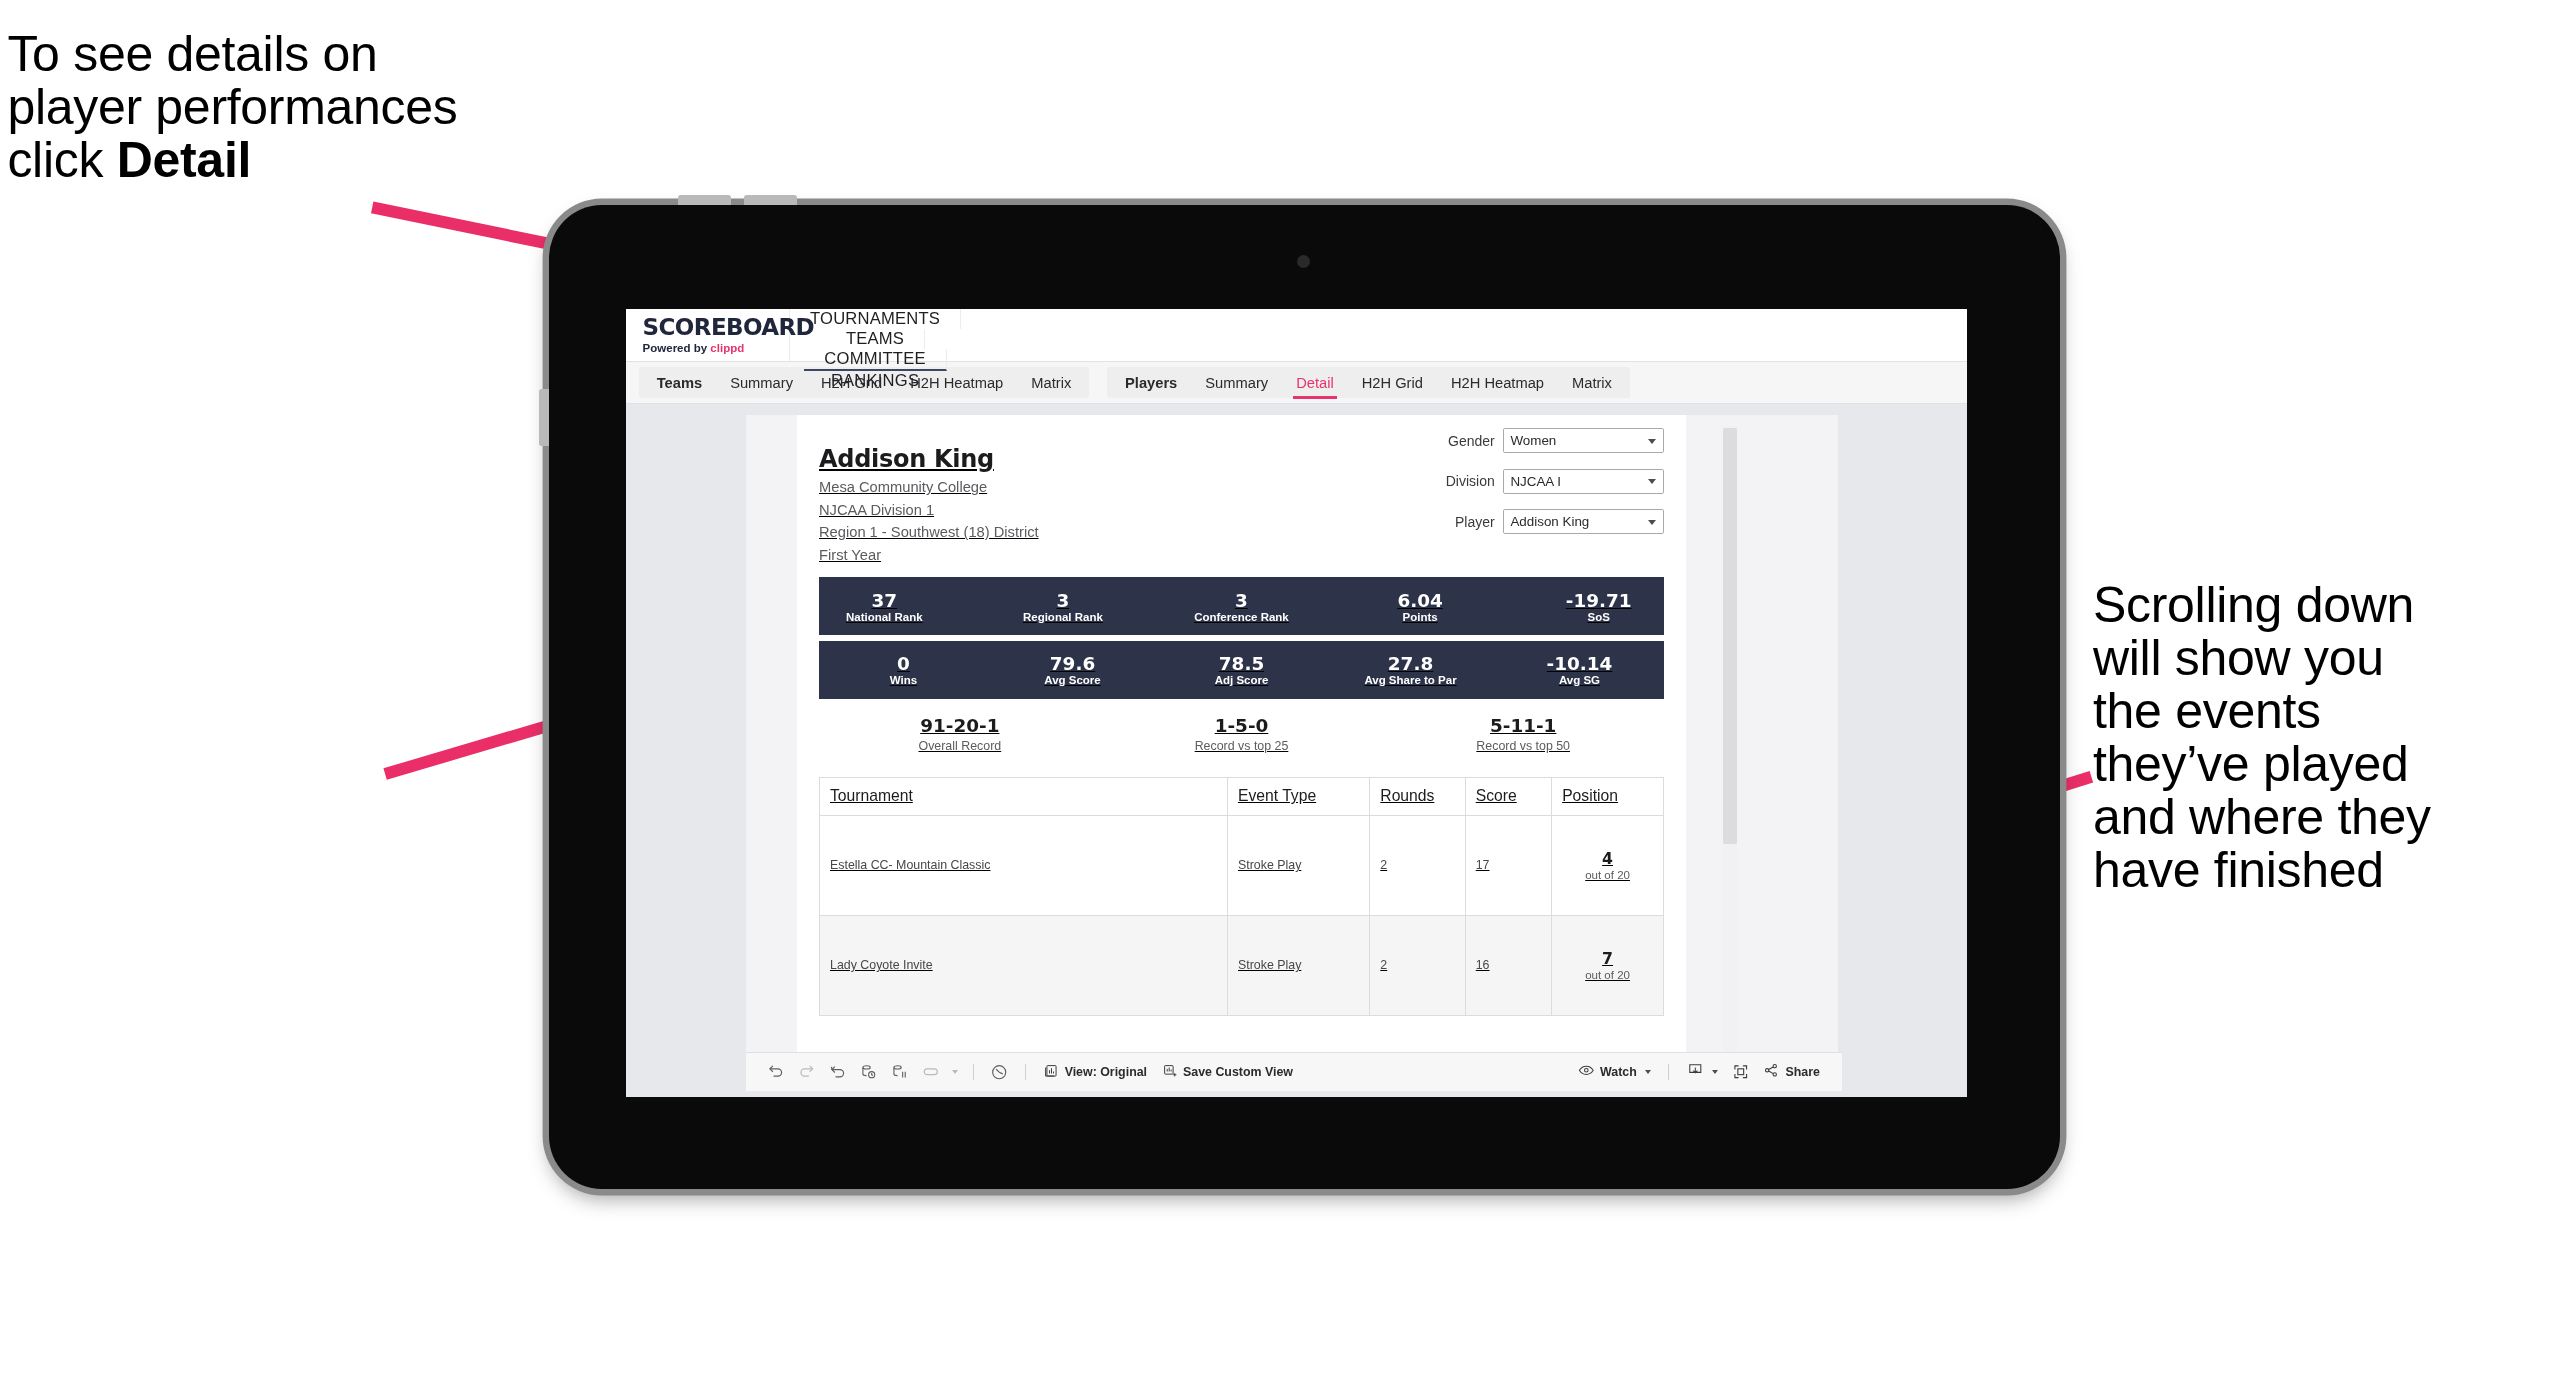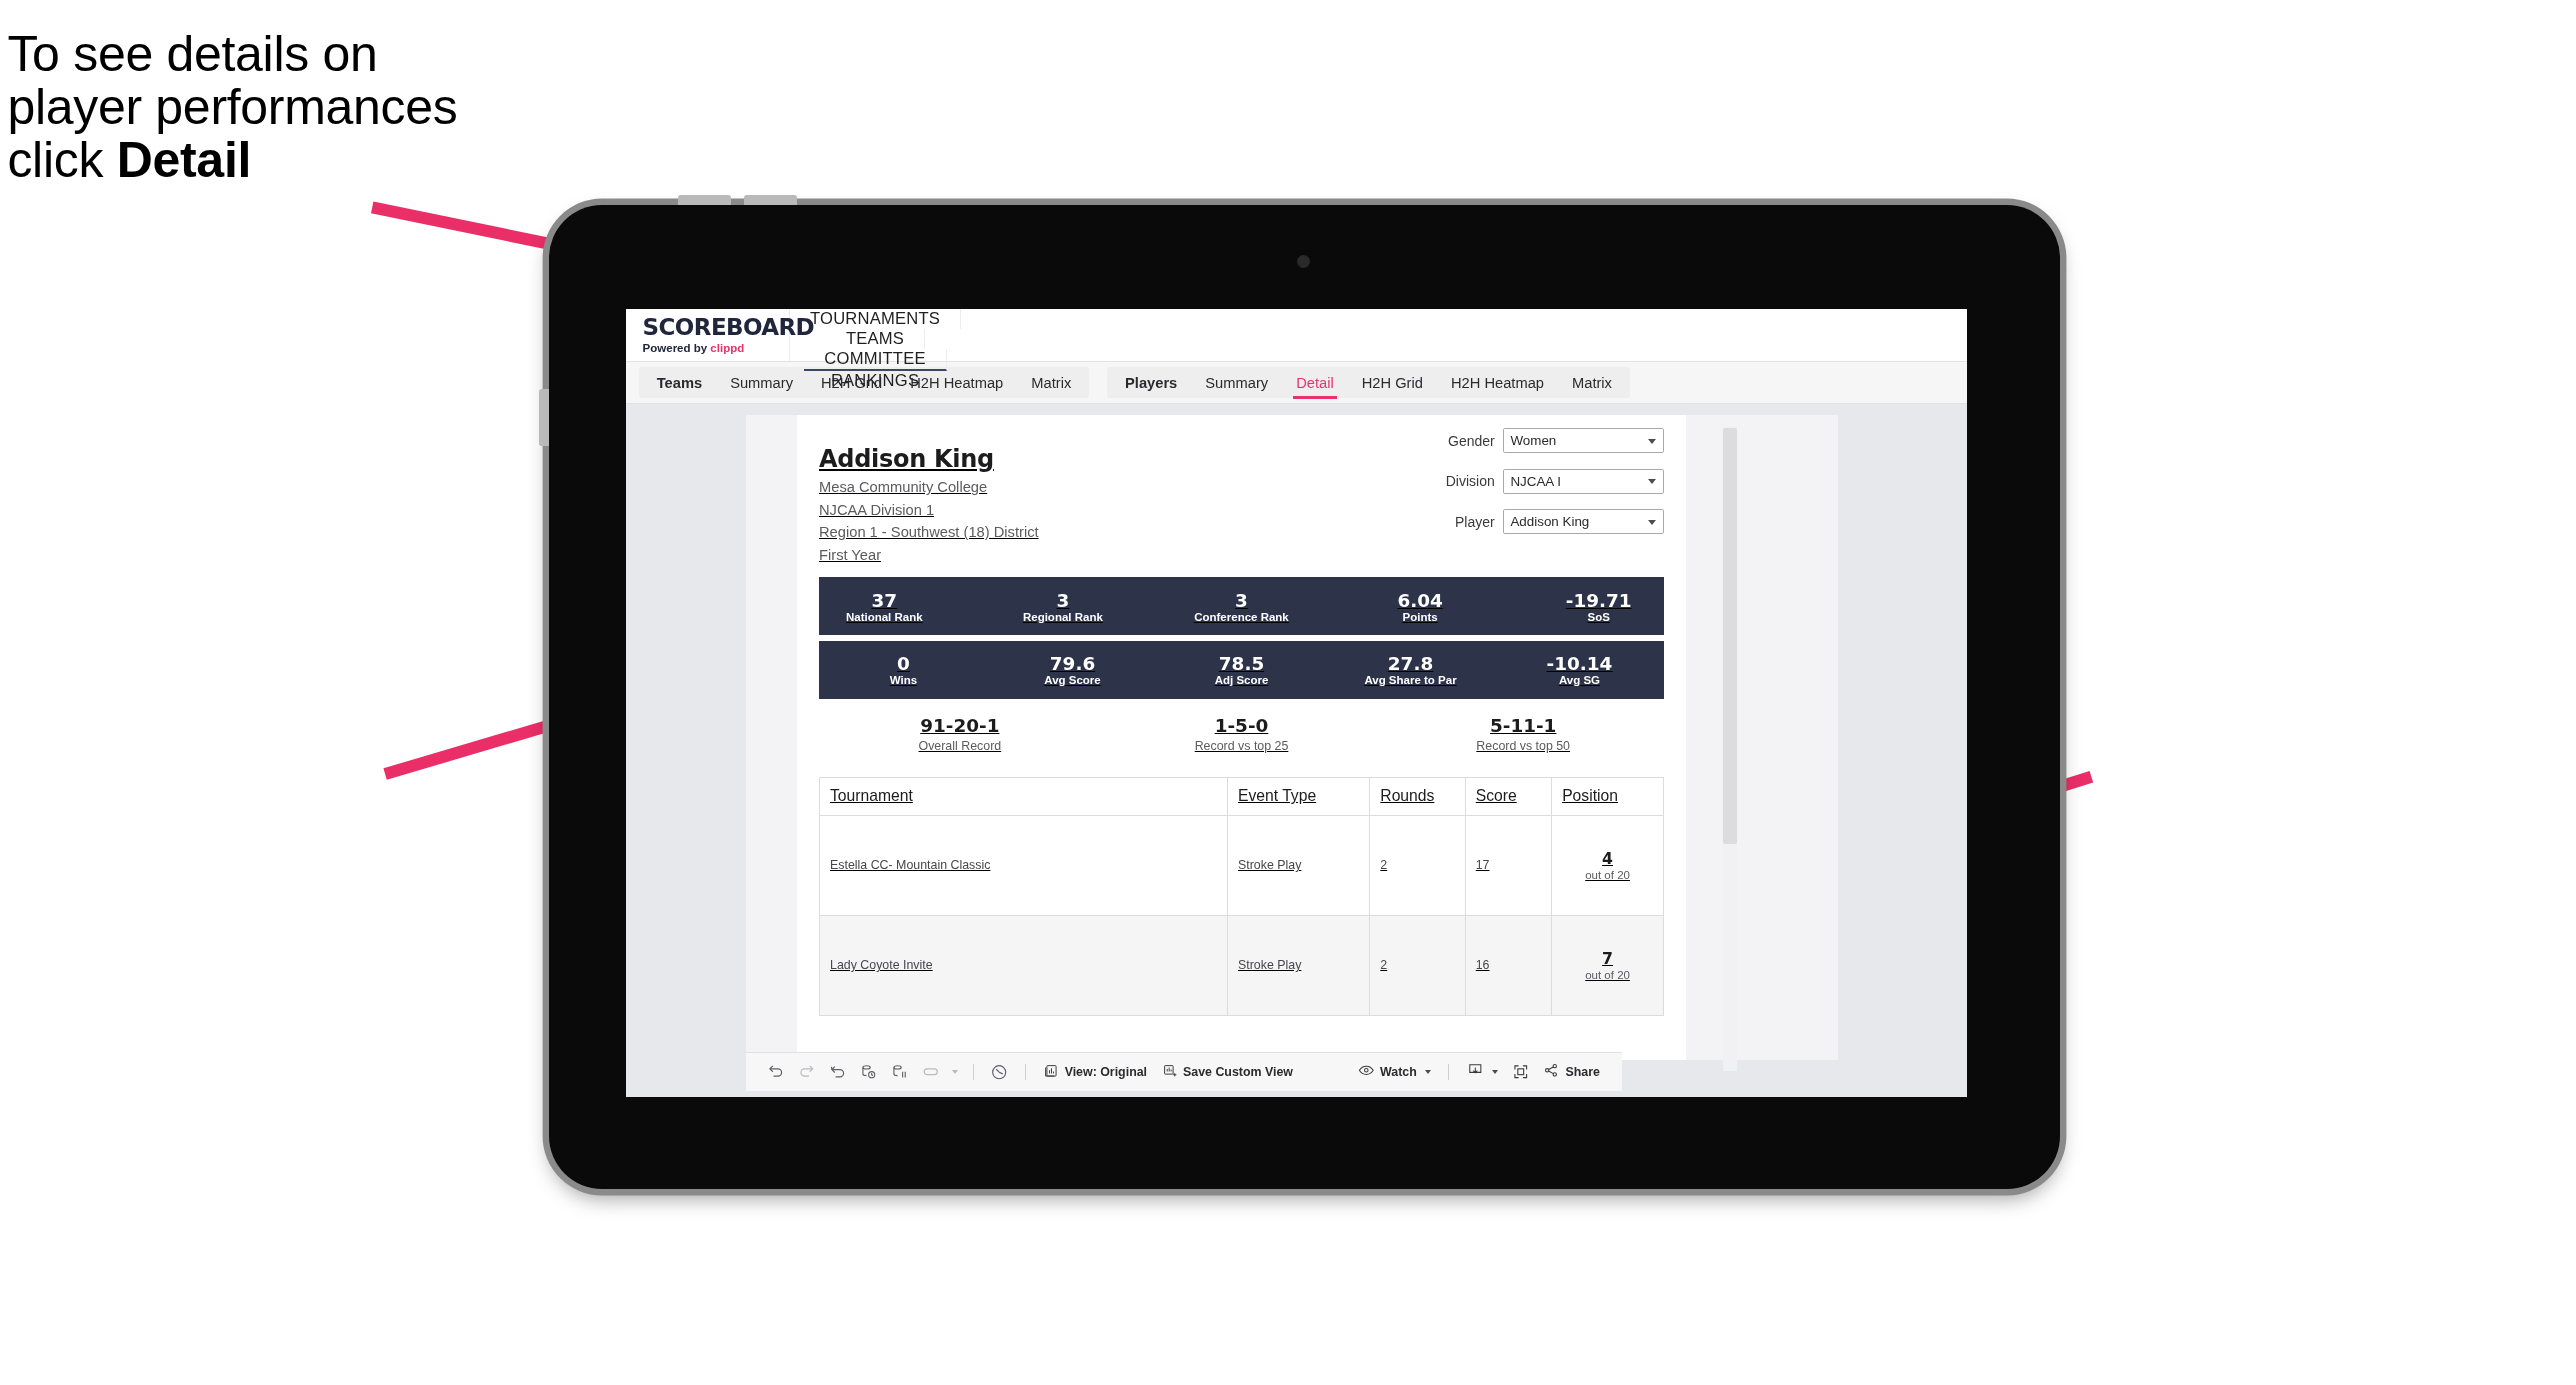--- a/index.html
+++ b/index.html
@@ -194,21 +194,21 @@
     font-family: "DejaVu Sans", sans-serif;
     font-size: 15.7px; font-weight: 700; color: #1c1c1e;
   }
   #evt-table td.pos .p-of { font-size: 11.5px; color: #5b5b60; margin-top: 1.8px; }
   .col-tour { width: 321px; } .col-evt { width: 112px; }
   .col-rnd { width: 68px; } .col-sc { width: 68px; } .col-pos { width: 88px; }
 
   
   #toolbar {
     position: absolute; left: 120px; bottom: 0px;
-    width: 876px; height: 39px; background: #f7f7f8;
+    width: 1096px; height: 39px; background: #f7f7f8;
     border-top: 0.9px solid #e0e0e2;
     display: flex; align-items: center; padding: 0 14.7px; gap: 0;
   }
   .tb-ico {
     width: 31px; height: 28px; display: flex; align-items: center; justify-content: center;
     color: #5e5e63;
   }
   .tb-ico svg { display: block; }
   .tb-sep { width: 0.9px; height: 15.7px; background: #cfcfd2; margin: 0 10px; }
   .tb-item {
@@ -234,20 +234,26 @@
       </marker>
     </defs>
     <line x1="404" y1="225" x2="1268" y2="402" stroke="#ea2f68" stroke-width="13" marker-end="url(#ah)"></line>
     <line x1="418" y1="840" x2="985" y2="672" stroke="#ea2f68" stroke-width="13" marker-end="url(#ah)"></line>
     <line x1="2270" y1="843" x2="1838" y2="978" stroke="#ea2f68" stroke-width="13" marker-end="url(#ah)"></line>
   </svg>
 
   <div class="callout" id="callout-detail"><span>To see details on
 player performances
 click </span><b>Detail</b></div>
+  <div class="callout" id="callout-scroll">Scrolling down
+will show you
+the events
+they’ve played
+and where they
+have finished</div>
 
   <div id="tablet">
     <div id="btn-vol"></div>
     <div id="btn-vol2"></div>
     <div id="btn-power"></div>
     <div class="lens" style="left:748px; top:50px;"></div>
 
     <div id="screen">
 
       <div id="brandbar">

